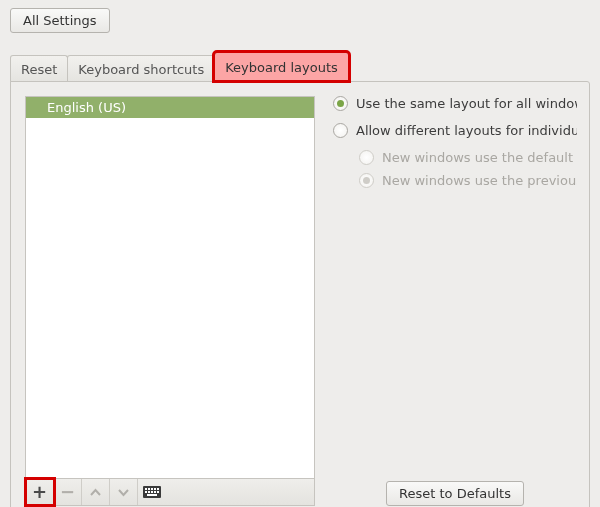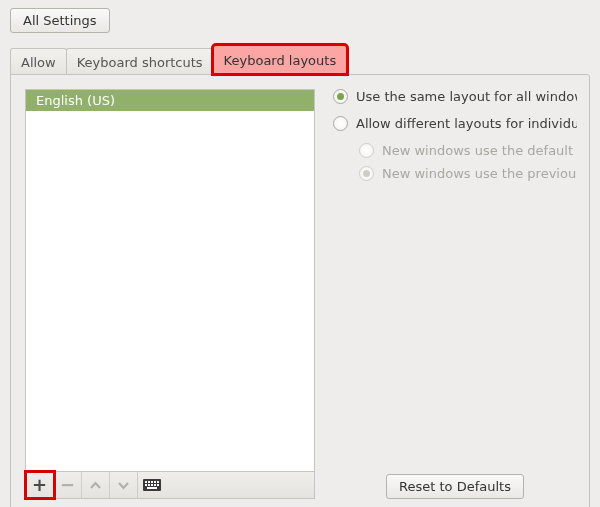--- a/index.html
+++ b/index.html
@@ -11,21 +11,21 @@
     background: #eeedeb;
     width: 600px;
     height: 507px;
     overflow: hidden;
   }
   .window {
     padding: 8px 10px 10px 10px;
   }
 
   
-  .topbar { margin-bottom: 13px; }
+  .topbar { margin-bottom: 20px; }
   .btn {
     display: inline-block;
     padding: 5px 12px;
     background: linear-gradient(#f9f9f8, #e9e8e5);
     border: 1px solid #b5b3ae;
     border-radius: 3px;
     color: #333;
     line-height: 1;
     cursor: default;
   }
@@ -83,21 +83,21 @@
   }
   .layout-list {
     flex: 1;
     background: #ffffff;
     border: 1px solid #c6c4bf;
     overflow: hidden;
   }
   .layout-item {
     background: #91b06a;
     color: #ffffff;
-    padding: 3px 10px;
+    padding: 3px 21px;
     font-size: 13px;
   }
   .list-toolbar {
     display: flex;
     background: linear-gradient(#efeeeb, #e4e3df);
     border: 1px solid #c6c4bf;
     border-top: none;
     height: 27px;
   }
   .tool {
@@ -169,21 +169,21 @@
 </style>
 </head>
 <body>
 
 <div class="window">
   <div class="topbar">
     <span class="btn">All Settings</span>
   </div>
 
   <div class="tabbar">
-    <div class="tab">Allow</div>
+    <div class="tab">Reset</div>
     <div class="tab">Keyboard shortcuts</div>
     <div class="tab active highlight-red">Keyboard layouts</div>
   </div>
 
   <div class="tabcontent">
     <div class="leftcol">
       <div class="layout-list">
         <div class="layout-item">English (US)</div>
       </div>
       <div class="list-toolbar">

